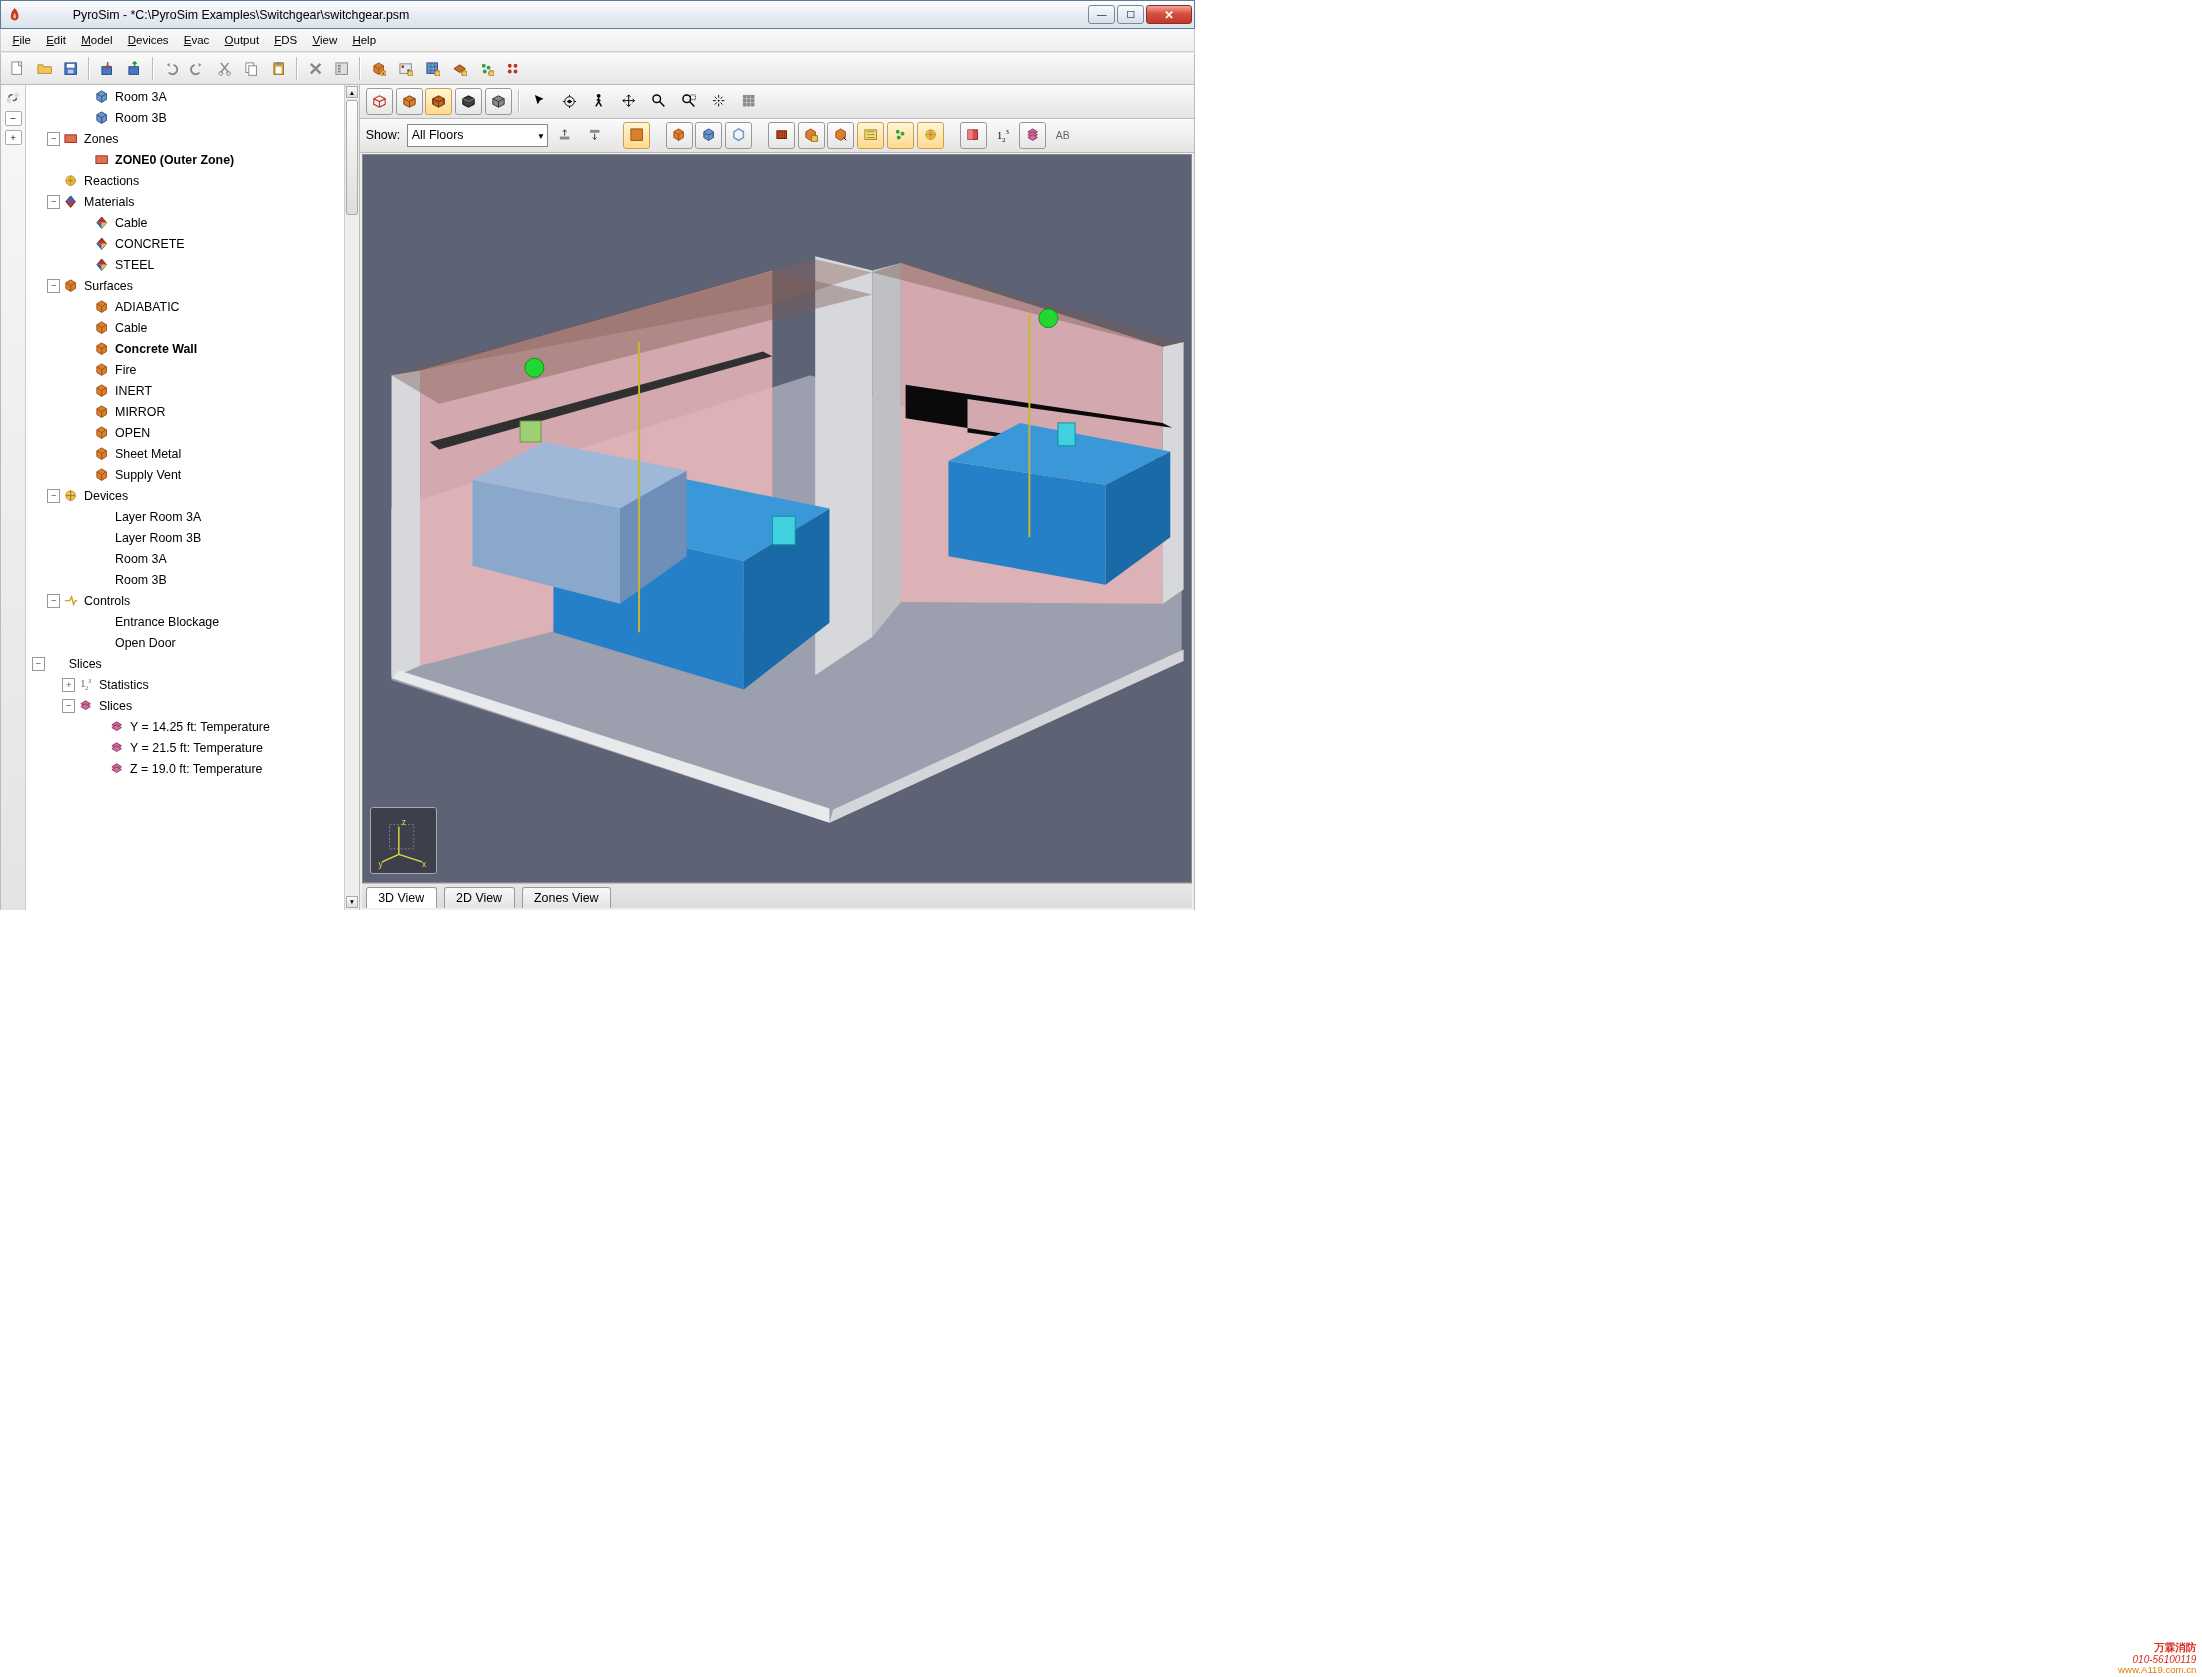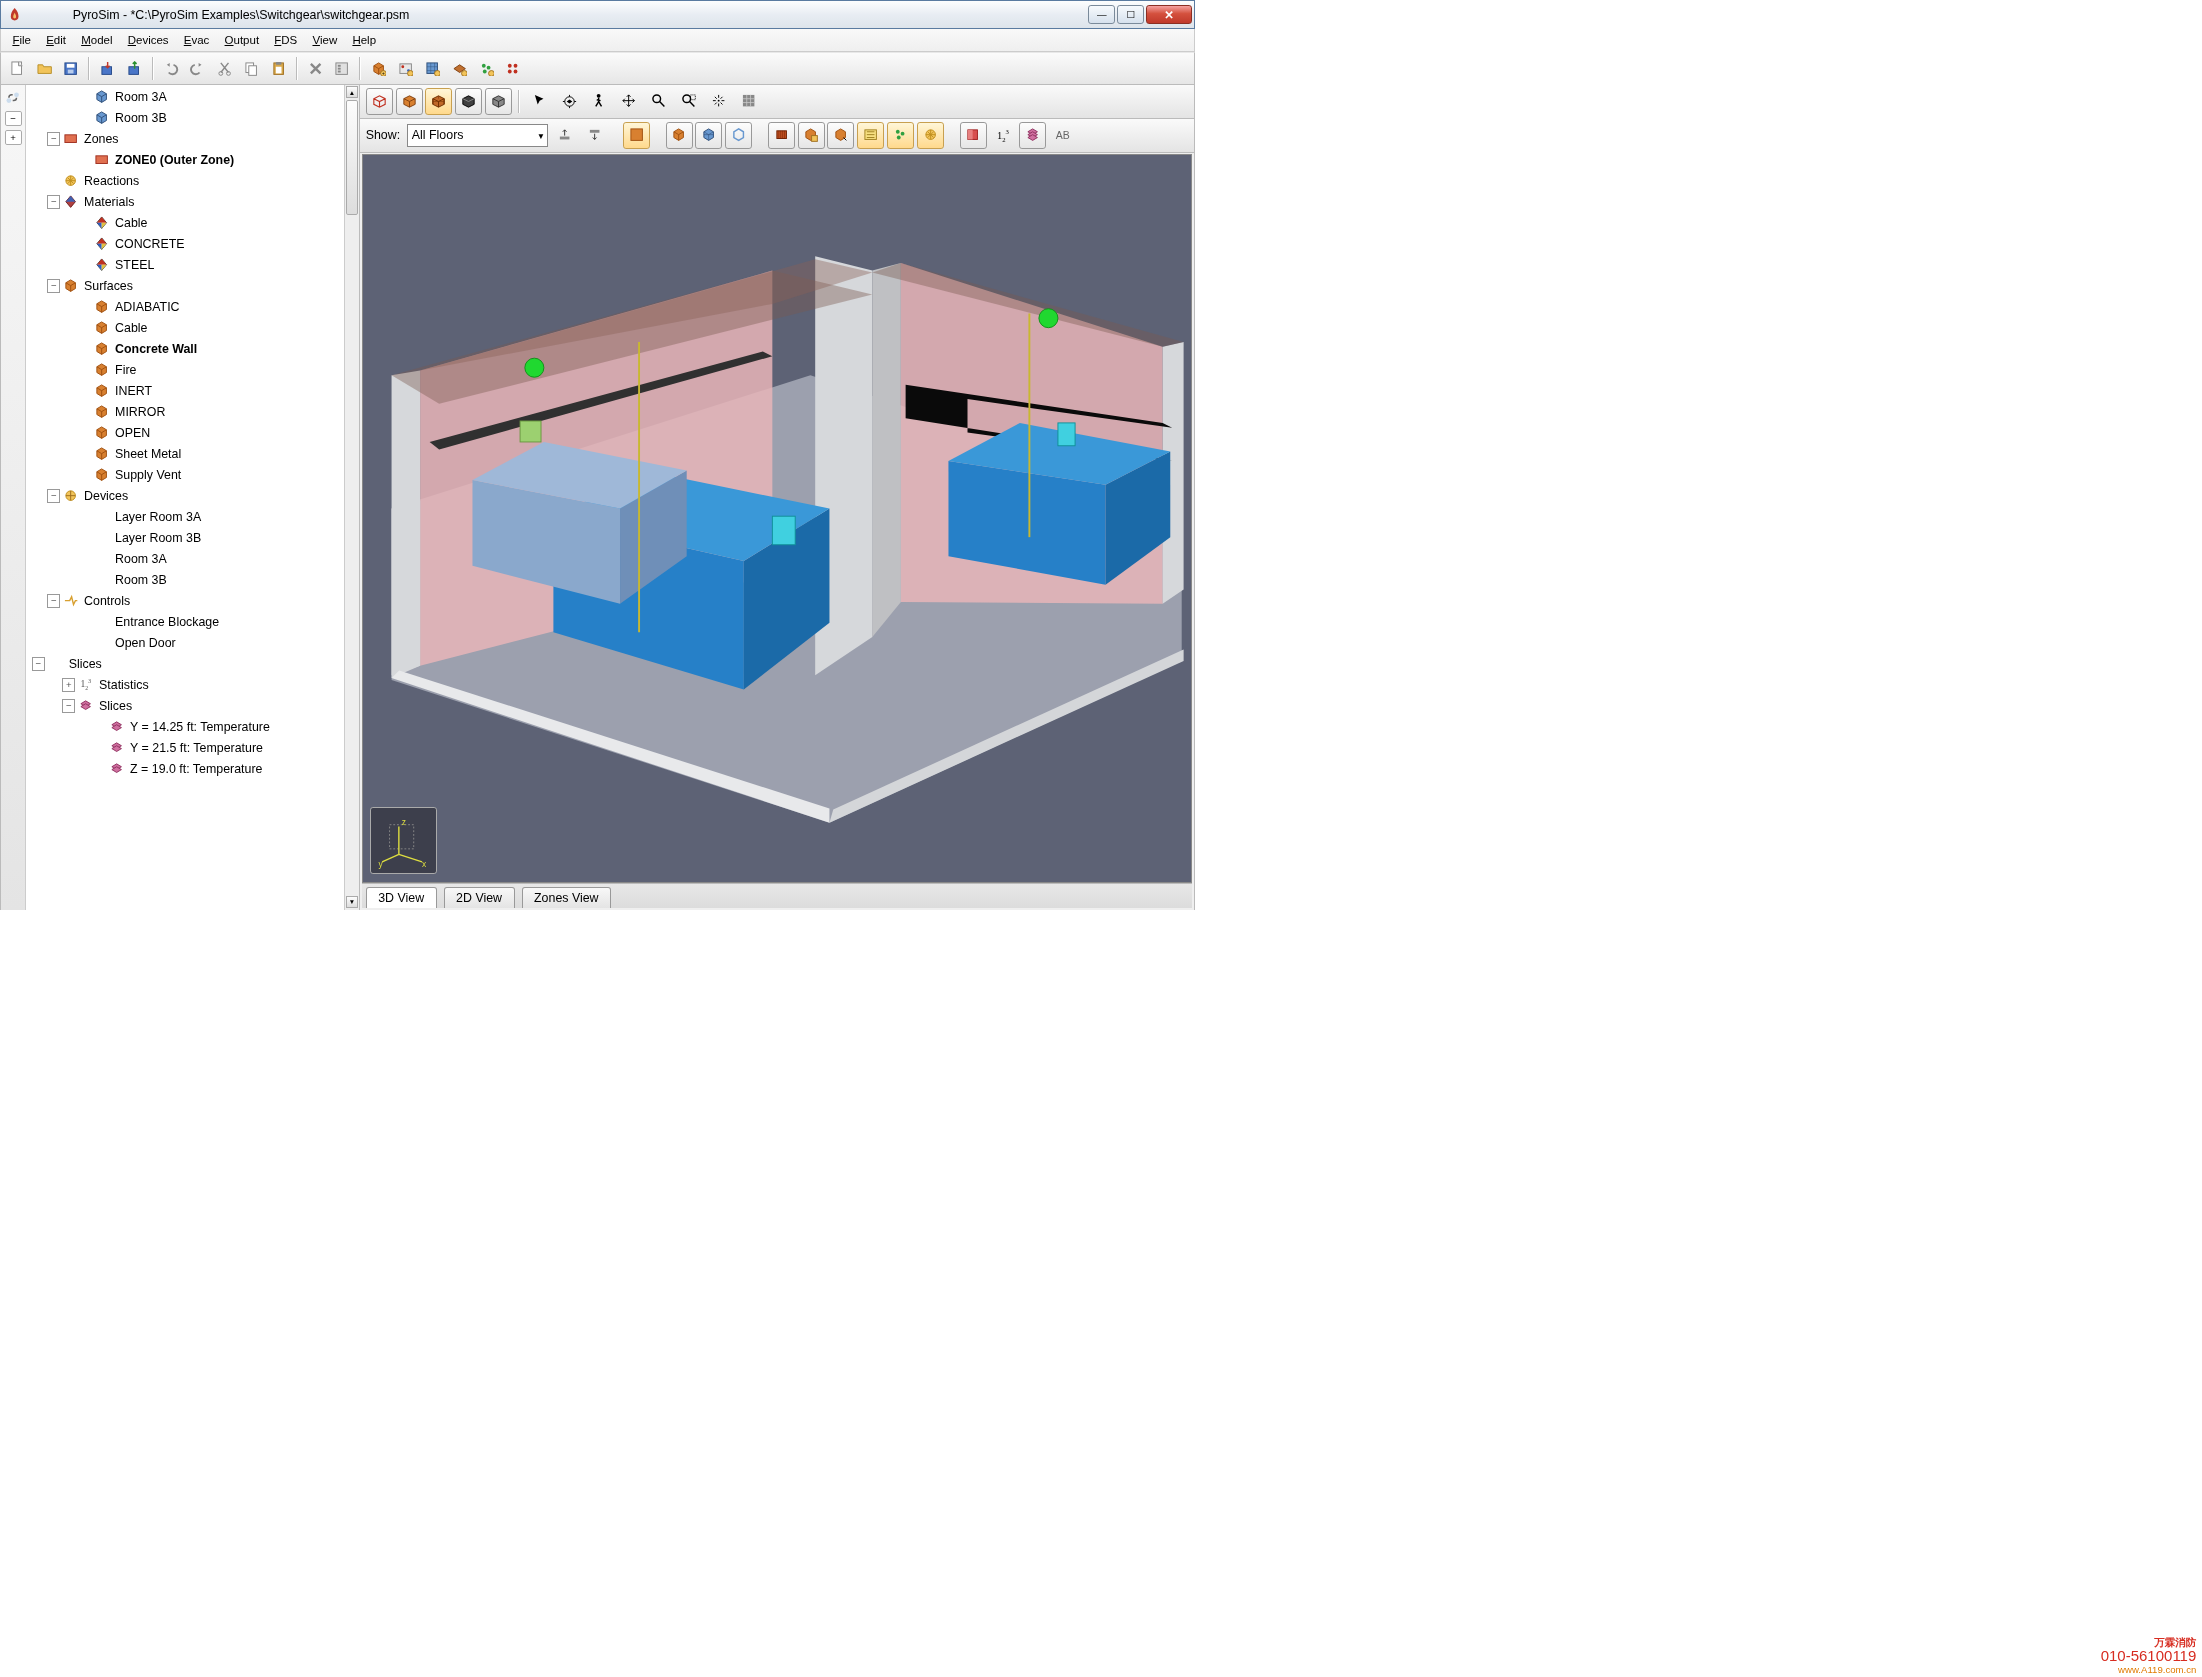--- a/index.html
+++ b/index.html
@@ -54,21 +54,21 @@
 .viewport svg { width: 100%; height: 100%; display:block; }
 
 .axes-widget { position: absolute; left: 7.6px; bottom: 7.6px; width: 67px; height: 67px; background: rgba(40,40,48,0.6); border: 1px solid #aaa; border-radius: 2.9px; }
 
 .tabbar { height: 25px; display: flex; align-items: flex-end; padding: 0 3.8px; background: linear-gradient(#e8e8e8,#dcdcdc); border-top:1px solid #bbb; margin: 0 1.9px 1.9px 1.9px; }
 .tab { padding: 2.9px 11.5px; border: 1px solid #999; border-bottom: none; background: linear-gradient(#f8f8f8,#e4e4e4); margin-right: 7px; border-radius: 2.9px 2.9px 0 0; font-size: 12.4px; }
 .tab.active { background: #fff; }
 
 .watermark { position: absolute; right: 5.7px; bottom: 1.9px; font-size: 10.5px; text-align: right; line-height: 1.1; }
 .watermark .l1 { color: #d72c20; font-weight: bold; }
-.watermark .l2 { color: #d72c20; font-size: 15px; }
+.watermark .l2 { color: #d72c20; font-size: 10px; font-style: italic; }
 .watermark .l3 { color: #e07b00; font-size: 9.6px; }
 </style>
 </head>
 <body>
 
 <div class="titlebar">
   <span class="titlebar-icon">
     <svg width="15.3" height="15.3" viewBox="0 0 16 16">
         <path d="M8 1 C5 4 4 7 4 10 a4 4 0 0 0 8 0 C12 7 11 4 8 1 Z" fill="#c0392b"></path>
         <path d="M8 6 C7 8 6.5 9 6.5 10.5 a1.5 1.5 0 0 0 3 0 C9.5 9 9 8 8 6 Z" fill="#f5c06a"></path>

